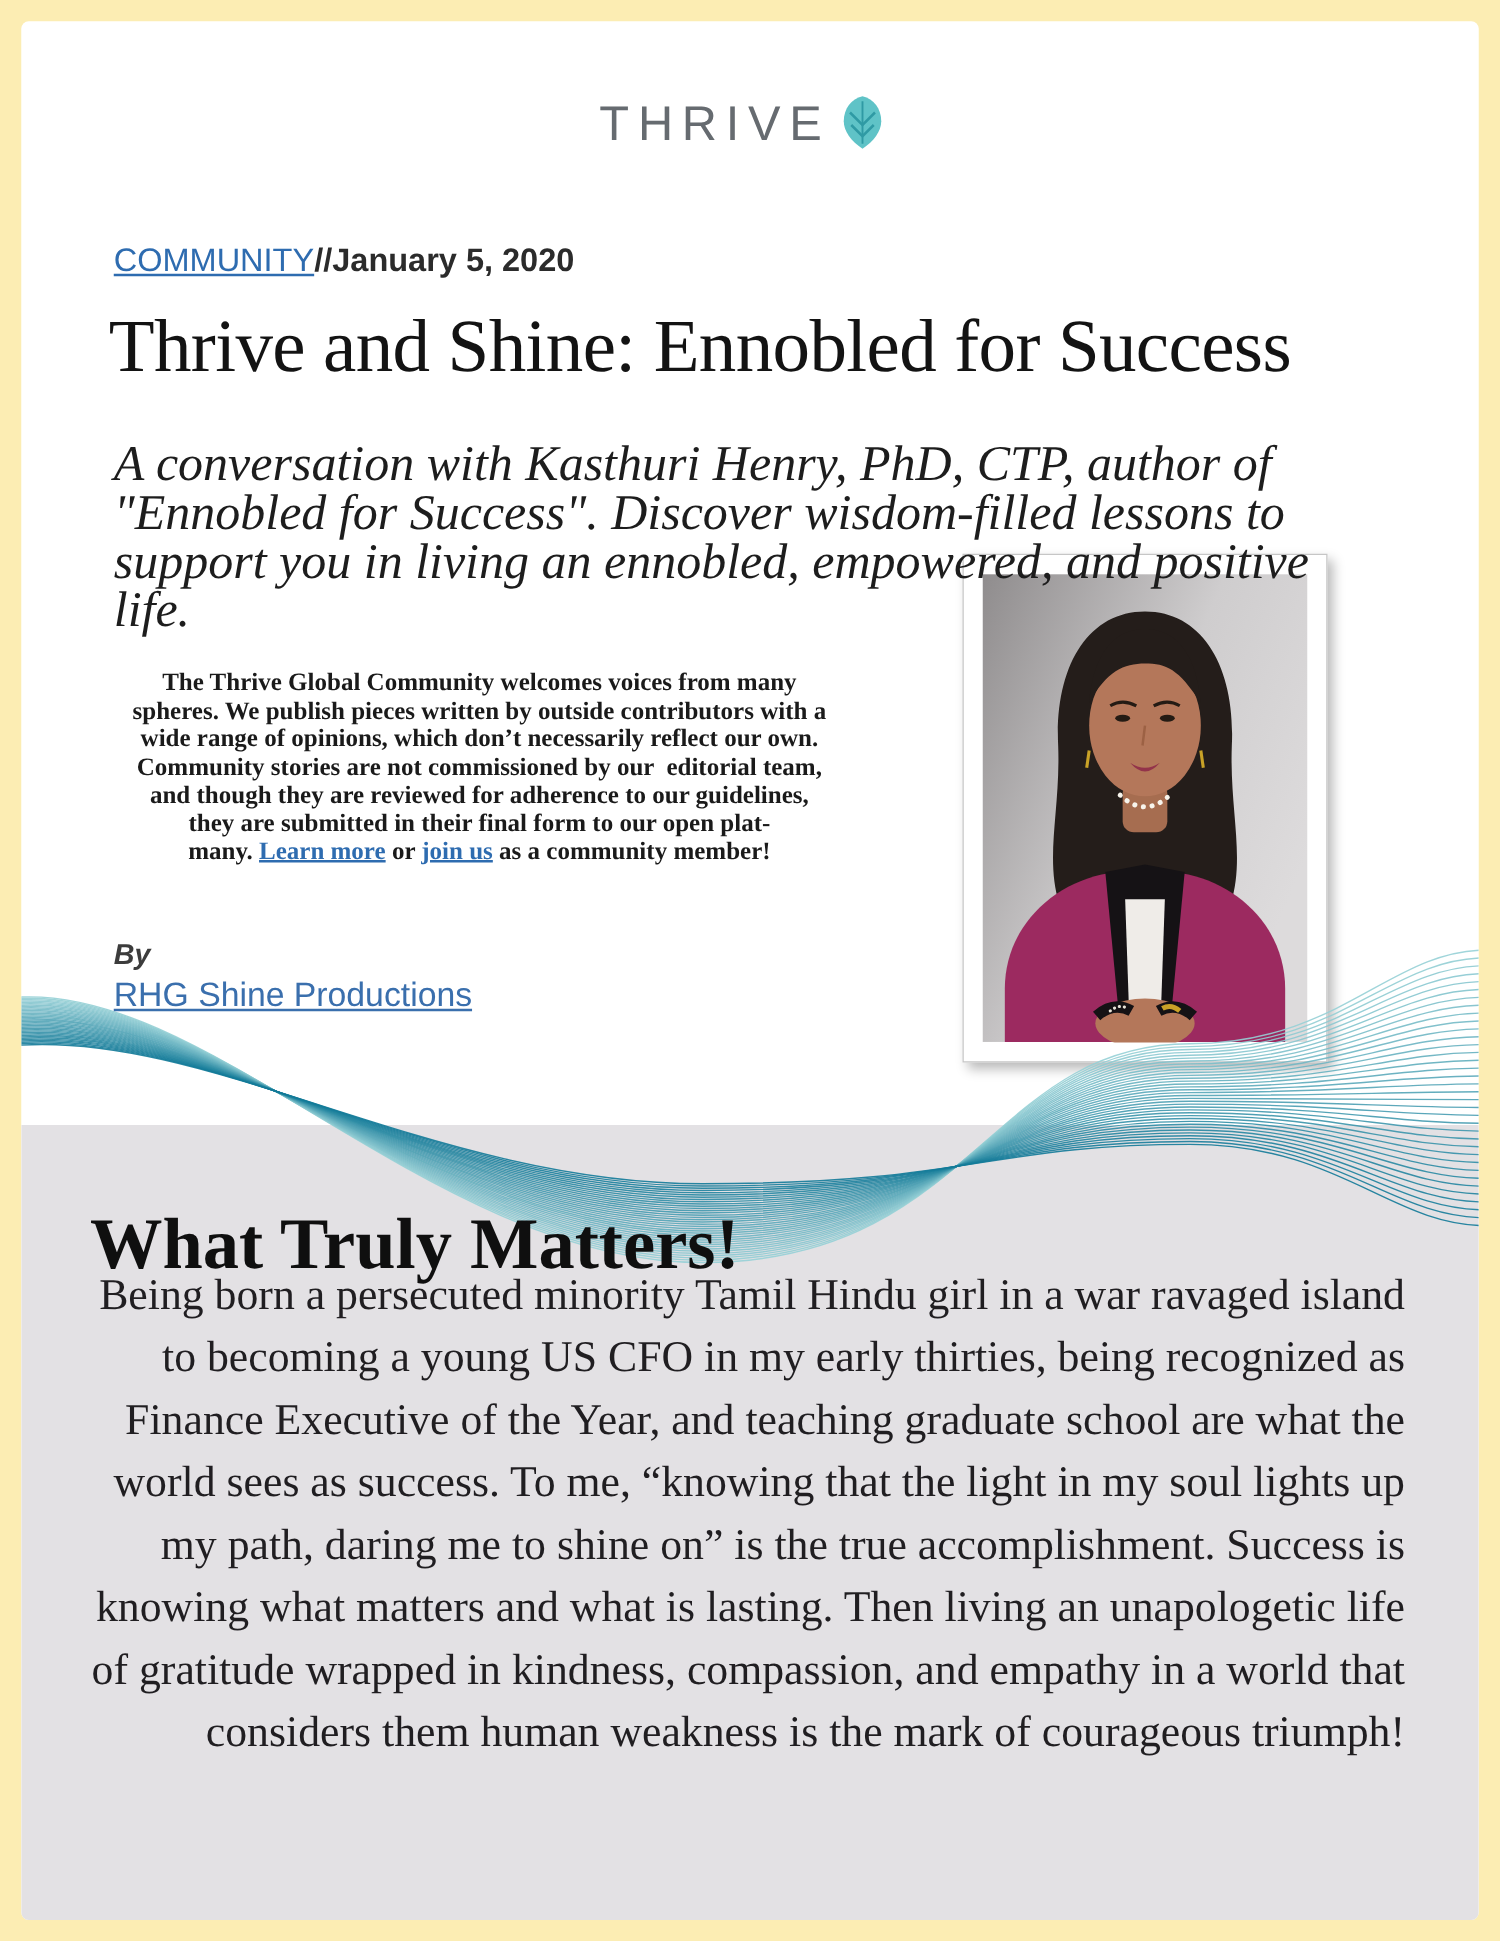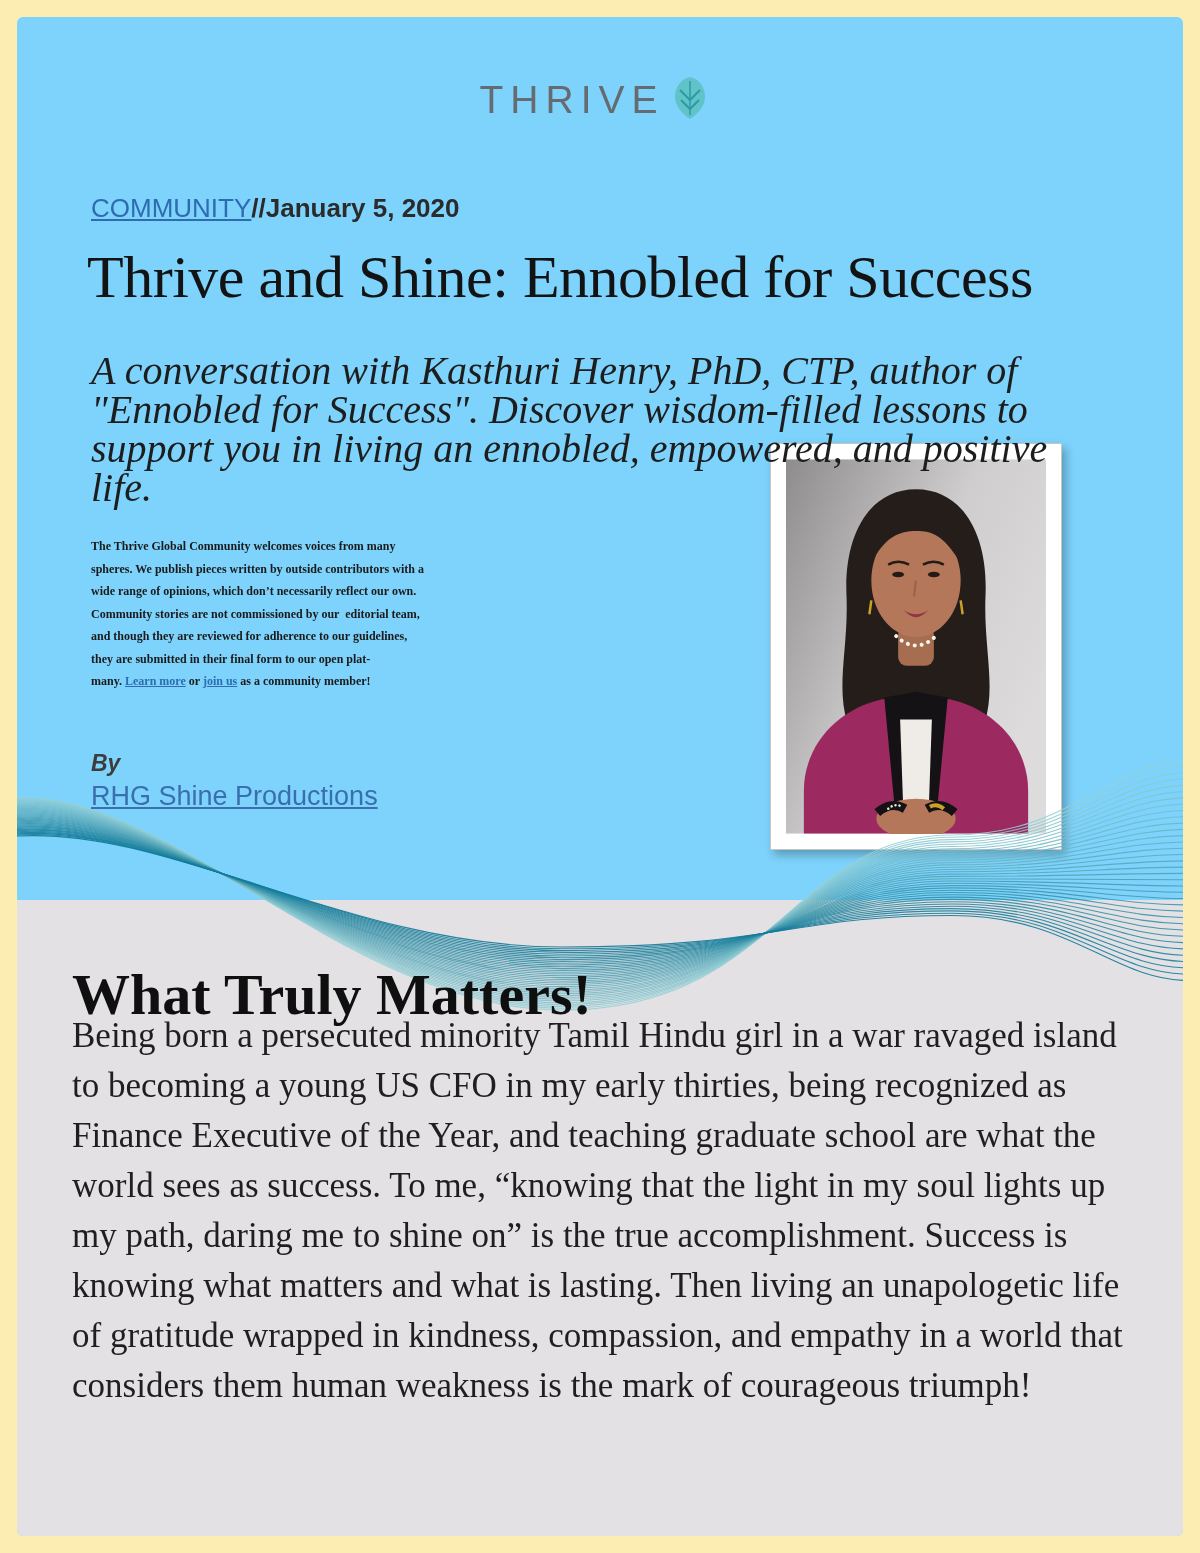--- a/index.html
+++ b/index.html
@@ -9,21 +9,21 @@
   .page {
     position: relative;
     width: 1200px;
     height: 1553px;
     background: #fcedb3;
     overflow: hidden;
   }
   .content {
     position: absolute;
     left: 17px; top: 17px; right: 17px; bottom: 17px;
-    background: #7dd3fc;
+    background: #ffffff;
     border-radius: 6px;
     overflow: hidden;
   }
 
   
   .masthead {
     position: absolute;
     left: 0; top: 58px; width: 100%;
     display: flex; justify-content: center; align-items: center;
     z-index: 3;
@@ -83,24 +83,25 @@
     z-index: 3;
   }
 
   
   .disclaimer {
     position: absolute;
     left: 74px; top: 518px;
     width: 585px;
     font-family: "Liberation Serif", serif;
     font-weight: 700;
-    font-size: 12px;
+    font-size: 20px;
     line-height: 22.5px;
     color: #1a1a1a;
     z-index: 3;
+    text-align: center;
   }
   .disclaimer .pre { white-space: pre-wrap; }
   .disclaimer .dline { display: block; }
   .disclaimer a {
     color: #2e6cb0;
     text-decoration: underline;
     cursor: pointer;
   }
 
   
@@ -150,20 +151,21 @@
   }
   .bodytext {
     position: absolute;
     left: 55px; top: 994px;
     width: 1052px;
     font-family: "Liberation Serif", serif;
     font-size: 35px;
     line-height: 50px;
     color: #201e21;
     z-index: 3;
+    text-align: right;
   }
 
   
   .wave {
     position: absolute;
     left: 0; top: 728px;
     width: 1166px; height: 300px;
     z-index: 2;
     pointer-events: none;
   }

